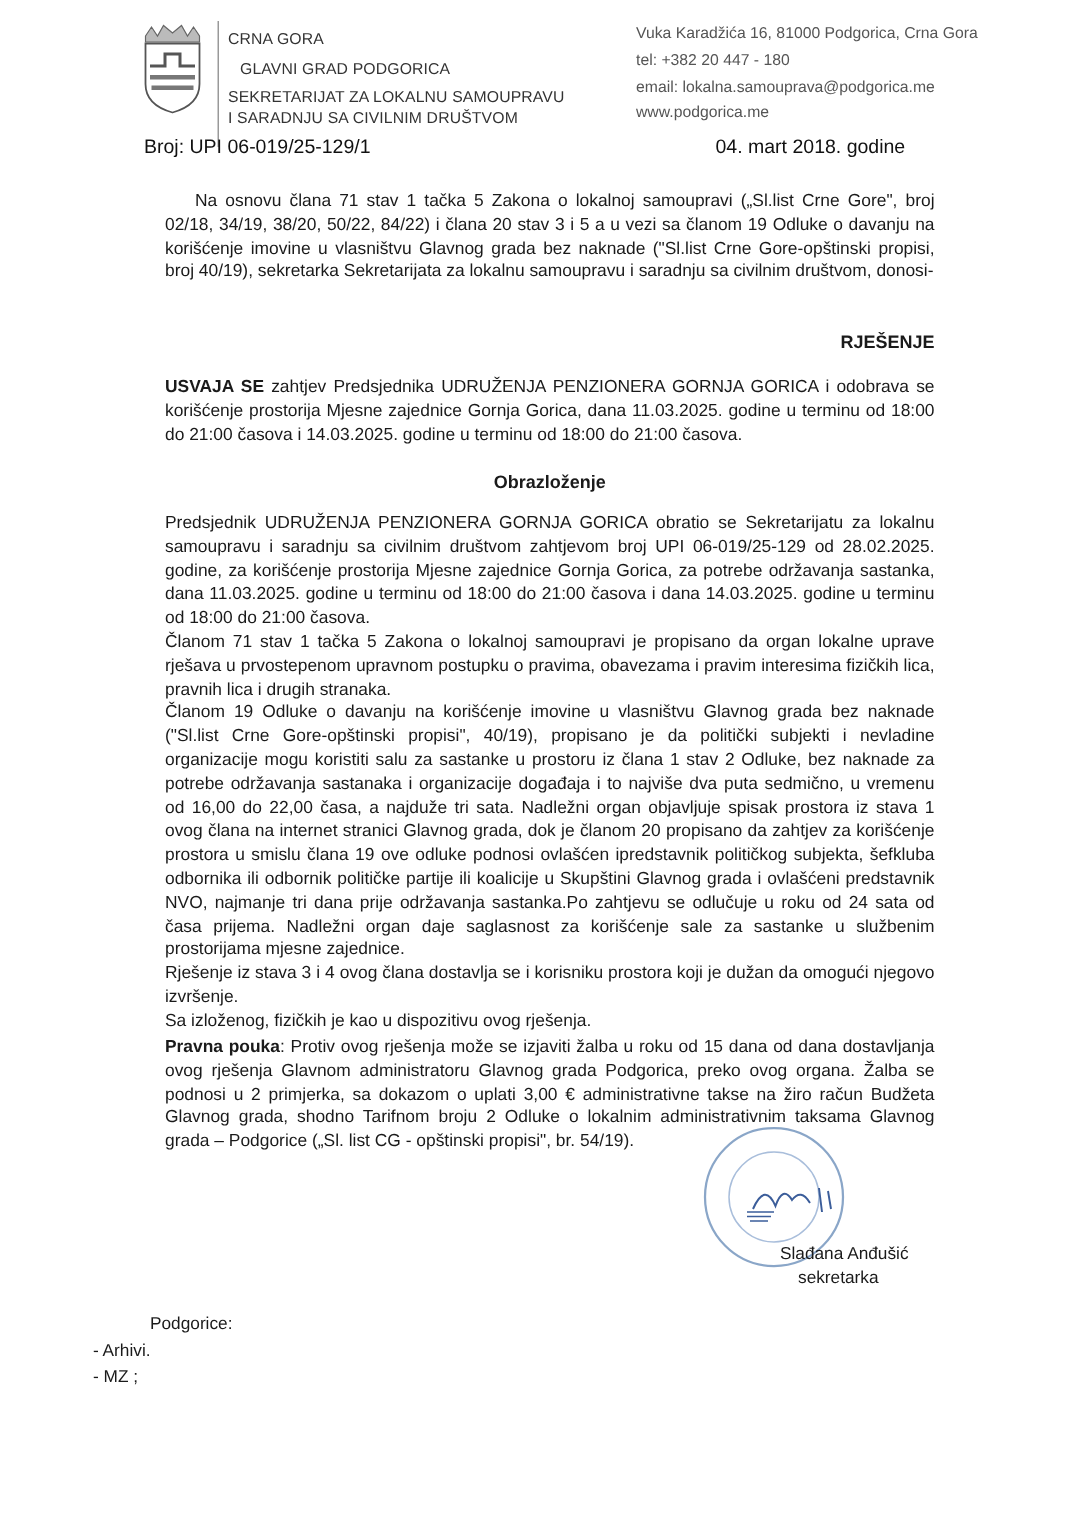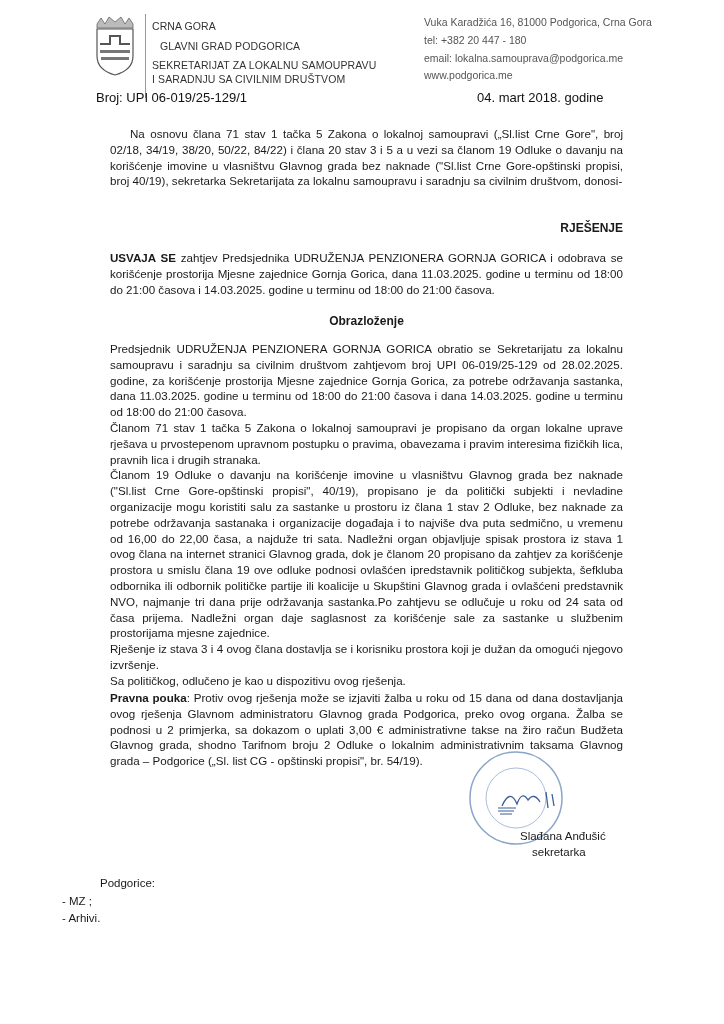--- a/index.html
+++ b/index.html
@@ -57,33 +57,33 @@
 <div class="abs para" style="top:250px;">
   <p><span class="b">USVAJA SE</span><span> zahtjev  Predsjednika UDRUŽENJA PENZIONERA GORNJA GORICA  i odobrava se korišćenje prostorija Mjesne zajednice Gornja Gorica, dana  11.03.2025. godine u terminu od 18:00 do 21:00 časova i 14.03.2025. godine u terminu od 18:00 do 21:00 časova.</span></p>
 </div>
 
 <div class="abs title" style="top:314px;">Obrazloženje</div>
 <div class="abs para" style="top:341px;">
   <p>Predsjednik UDRUŽENJA PENZIONERA GORNJA GORICA obratio se Sekretarijatu za lokalnu samoupravu i saradnju sa civilnim društvom  zahtjevom broj UPI 06-019/25-129 od 28.02.2025. godine, za korišćenje prostorija Mjesne zajednice Gornja Gorica, za potrebe održavanja sastanka, dana  11.03.2025. godine u terminu od 18:00 do 21:00 časova i dana 14.03.2025. godine u terminu od 18:00 do 21:00 časova.</p>
   <p>Članom 71 stav 1 tačka 5  Zakona o lokalnoj samoupravi je propisano da organ lokalne uprave rješava u prvostepenom upravnom postupku o pravima, obavezama i pravim interesima fizičkih lica, pravnih lica i drugih stranaka.</p>
   <p>Članom 19 Odluke o davanju na korišćenje imovine u vlasništvu Glavnog grada bez naknade ("Sl.list Crne Gore-opštinski propisi", 40/19), propisano je da politički subjekti i nevladine organizacije mogu koristiti salu za sastanke u prostoru iz člana 1 stav 2 Odluke, bez naknade za potrebe održavanja sastanaka i organizacije događaja i to najviše dva puta sedmično, u vremenu od 16,00 do 22,00 časa, a najduže tri sata. Nadležni organ objavljuje spisak prostora iz stava 1 ovog člana na internet stranici Glavnog grada, dok je članom 20 propisano  da zahtjev za korišćenje prostora u smislu člana 19 ove odluke podnosi ovlašćen ipredstavnik političkog subjekta, šefkluba odbornika ili odbornik političke partije ili koalicije u Skupštini Glavnog grada i ovlašćeni predstavnik NVO, najmanje tri dana prije održavanja sastanka.Po zahtjevu se odlučuje u roku od 24 sata od časa prijema. Nadležni organ daje saglasnost za korišćenje sale za sastanke u službenim prostorijama mjesne zajednice.</p>
   <p>Rješenje iz stava 3 i 4 ovog člana dostavlja se i korisniku prostora koji je dužan da omogući njegovo izvršenje.</p>
-  <p>Sa političkog, odlučeno je kao u dispozitivu ovog rješenja.</p>
+  <p>Sa izloženog, fizičkih je kao u dispozitivu ovog rješenja.</p>
 </div>
 
 <div class="abs para" style="top:690px;">
   <p><span class="b">Pravna pouka</span><span>: Protiv ovog rješenja može se izjaviti žalba u roku od 15 dana od dana dostavljanja ovog rješenja Glavnom administratoru Glavnog grada Podgorica, preko ovog organa. Žalba se podnosi u 2 primjerka, sa dokazom o uplati 3,00 € administrativne takse na žiro račun Budžeta Glavnog grada, shodno Tarifnom broju 2 Odluke o lokalnim administrativnim taksama Glavnog grada – Podgorice („Sl. list CG - opštinski propisi", br. 54/19).</span></p>
 </div>
 
 <svg class="abs stamp" viewBox="0 0 108 100">
   <circle cx="54" cy="50" r="46" fill="none" stroke="#8aa6c8" stroke-width="1.5"></circle>
   <circle cx="54" cy="50" r="30" fill="none" stroke="#a9bedb" stroke-width="1"></circle>
   <path d="M40 58 Q48 40 55 56 Q60 42 66 52 Q72 44 78 54 M84 44 L86 60 M90 46 L92 58" fill="none" stroke="#3b5d9a" stroke-width="1.3"></path>
   <path d="M36 60 L54 60 M36 63 L52 63 M38 66 L50 66" stroke="#3b5d9a" stroke-width="1"></path>
 </svg>
 <div class="abs signname">Slađana Anđušić</div>
 <div class="abs signrole">sekretarka</div>
 
 <div class="abs dost">Podgorice:</div>
 <div class="abs dlist">
+  <div>- Arhivi.</div>
   <div>- MZ ;</div>
-  <div>- Arhivi.</div>
 </div>
 
 </body></html>

